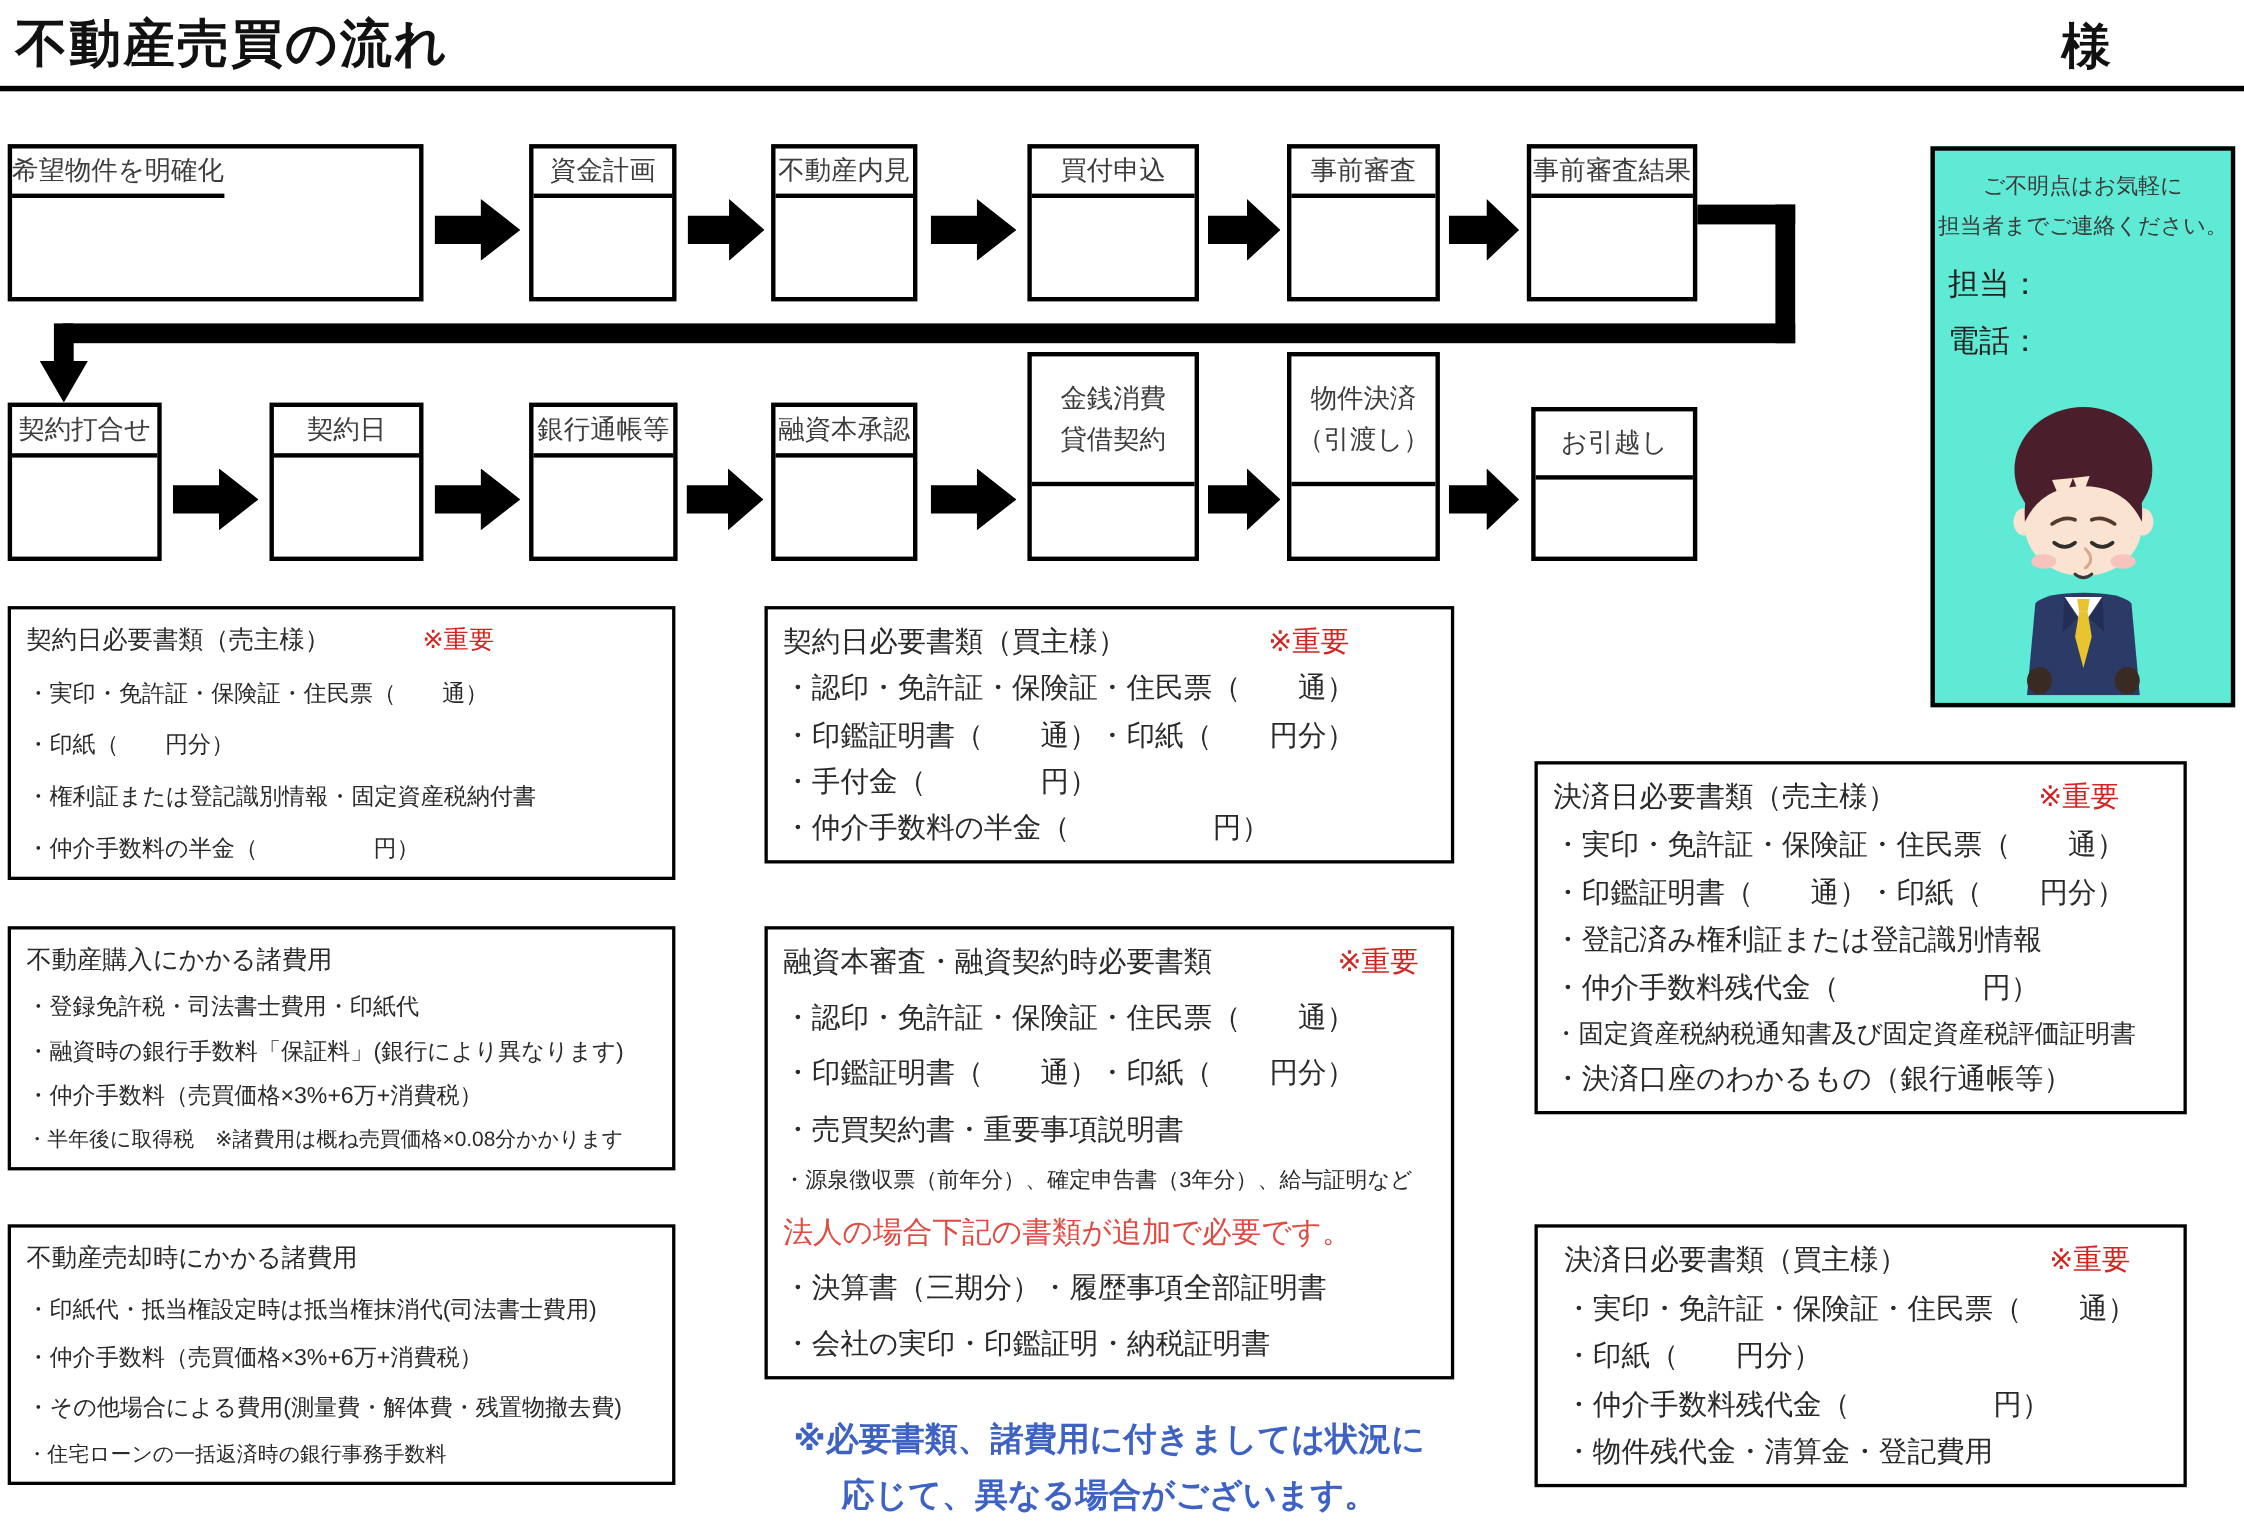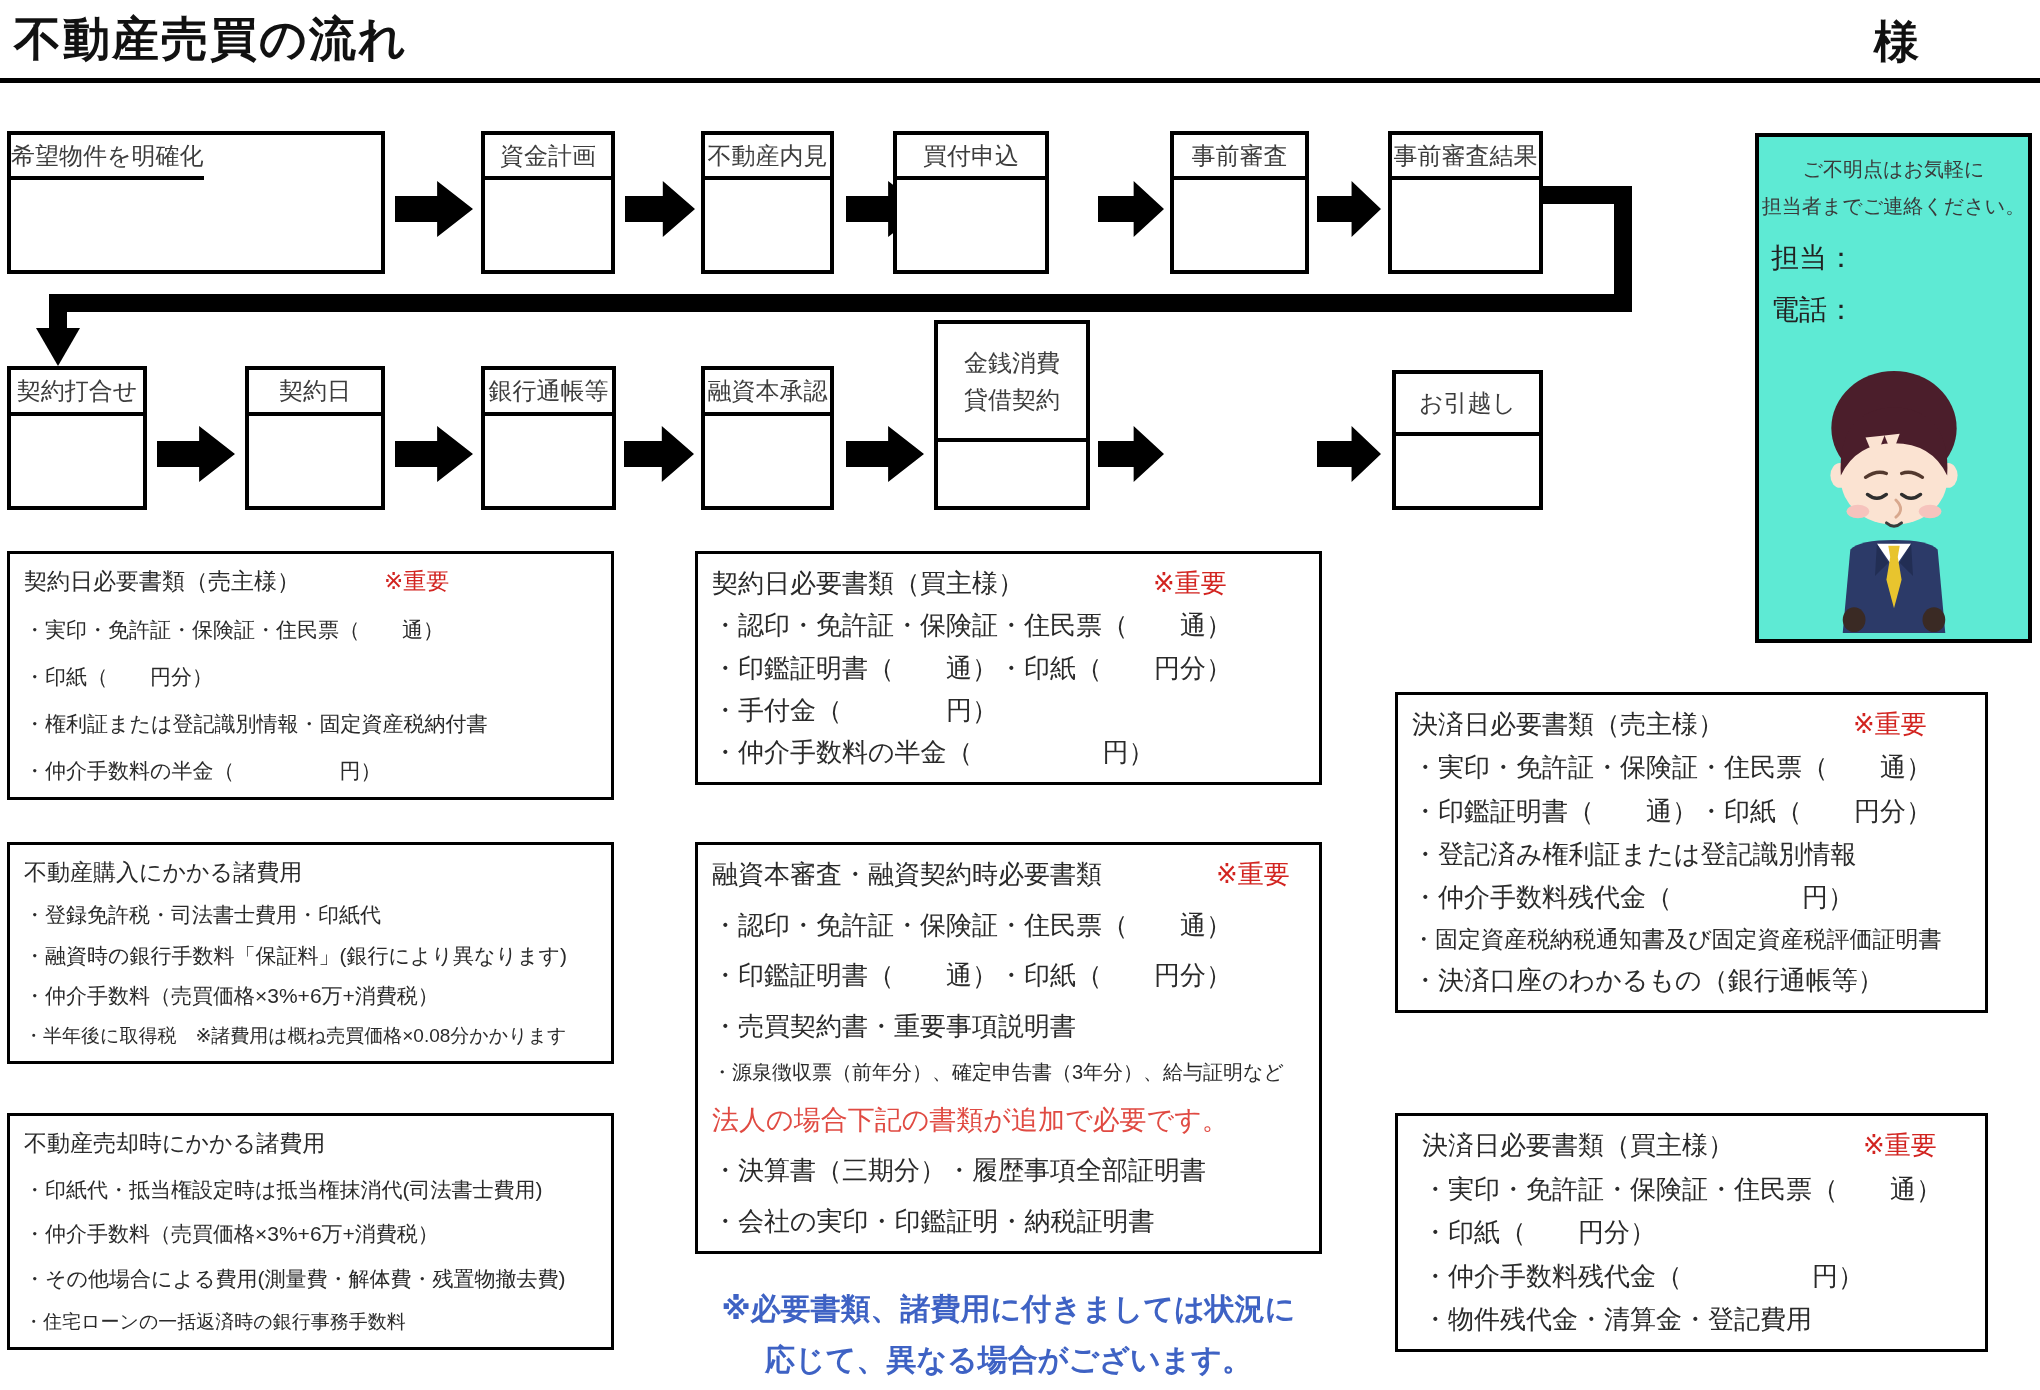--- a/index.html
+++ b/index.html
@@ -73,21 +73,21 @@
       <div class="fb-body"></div>
   </div>
   <div class="harrow" style="left:625px;top:181px;width:70px;height:56px;"></div>
   <div class="flowbox" style="left:701px;top:131px;width:133px;height:143px;display:flex;flex-direction:column;">
     <div class="fb-head" style="height:45px;">
         <span>不動産内見</span>
       </div>
       <div class="fb-body"></div>
   </div>
   <div class="harrow" style="left:846px;top:181px;width:78px;height:56px;"></div>
-  <div class="flowbox" style="left:893px;top:131px;width:156px;height:143px;display:flex;flex-direction:column;">
+  <div class="flowbox" style="left:934px;top:131px;width:156px;height:143px;display:flex;flex-direction:column;">
     <div class="fb-head" style="height:45px;">
         <span>買付申込</span>
       </div>
       <div class="fb-body"></div>
   </div>
   <div class="harrow" style="left:1098px;top:181px;width:66px;height:56px;"></div>
   <div class="flowbox" style="left:1170px;top:131px;width:139px;height:143px;display:flex;flex-direction:column;">
     <div class="fb-head" style="height:45px;">
         <span>事前審査</span>
       </div>
@@ -136,20 +136,27 @@
   </div>
   <div class="harrow" style="left:846px;top:426px;width:78px;height:56px;"></div>
   <div class="flowbox" style="left:934px;top:320px;width:156px;height:190px;display:flex;flex-direction:column;">
     <div class="fb-head" style="height:118px;">
         <span>金銭消費</span>
         <span>貸借契約</span>
       </div>
       <div class="fb-body"></div>
   </div>
   <div class="harrow" style="left:1098px;top:426px;width:66px;height:56px;"></div>
+  <div class="flowbox" style="left:1170px;top:320px;width:139px;height:190px;display:flex;flex-direction:column;">
+    <div class="fb-head" style="height:118px;">
+        <span>物件決済</span>
+        <span>（引渡し）</span>
+      </div>
+      <div class="fb-body"></div>
+  </div>
   <div class="harrow" style="left:1317px;top:426px;width:64px;height:56px;"></div>
   <div class="flowbox" style="left:1392px;top:370px;width:151px;height:140px;display:flex;flex-direction:column;">
     <div class="fb-head" style="height:62px;">
         <span>お引越し</span>
       </div>
       <div class="fb-body"></div>
   </div>
 
   <div class="contact">
     <div class="c-line">ご不明点はお気軽に</div>

